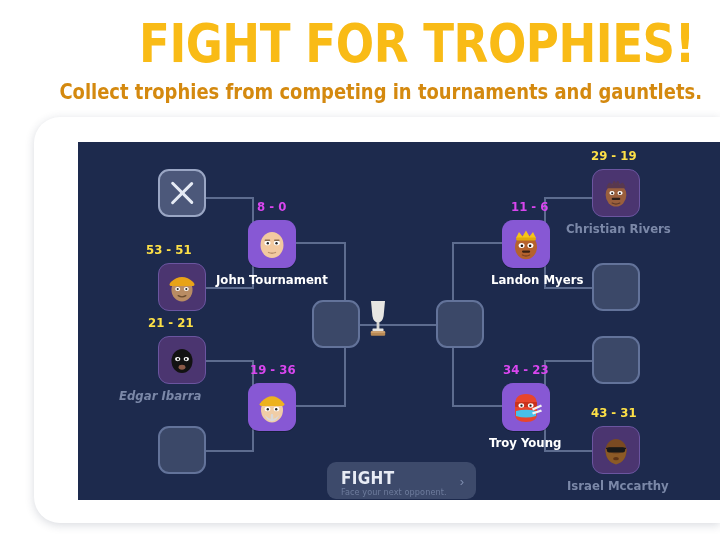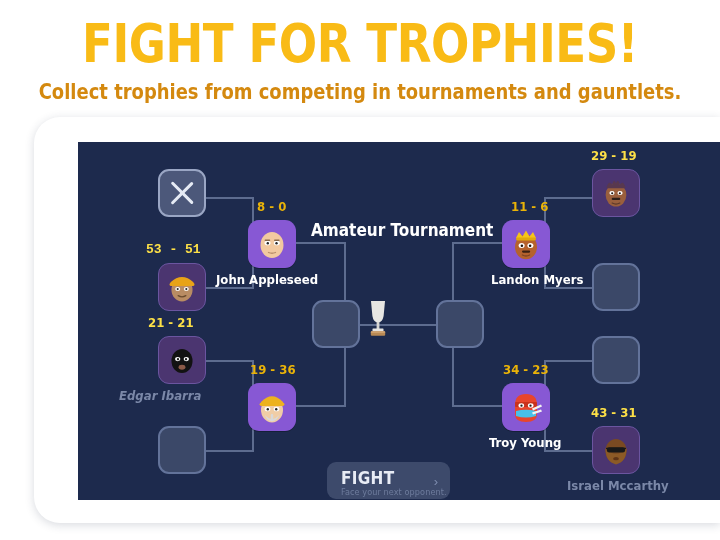--- a/index.html
+++ b/index.html
@@ -8,21 +8,21 @@
     background:#ffffff;
     font-family:"Liberation Sans", sans-serif;
     overflow:hidden;
     position:relative;
   }
 
   
   #header{
     position:absolute;left:0;top:0;width:720px;height:118px;
     background:#ffffff;
-    text-align:center;
+    text-align:right;
   }
   #headline{
     position:absolute;left:0;top:16px;width:720px;
     font-family:"DejaVu Sans Condensed","Liberation Sans",sans-serif;
     font-weight:bold;
     font-size:54px;
     line-height:56px;
     letter-spacing:-0.5px;
     color:#f9bb16;
     transform:scaleX(0.93);
@@ -106,21 +106,21 @@
   .nm.lose{color:#7b88a8;}
 
   .sc{
     position:absolute;
     font-family:"DejaVu Sans Condensed","Liberation Sans",sans-serif;
     font-weight:bold;
     font-size:13px;
     line-height:15px;
     white-space:nowrap;
   }
-  .sc.win{color:#eab308;}
+  .sc.win{color:#d946ef;}
   .sc.lose{color:#fde047;}
 
   #tourney-title{
     position:absolute;
     font-family:"DejaVu Sans Condensed","Liberation Sans",sans-serif;
     font-weight:bold;
     font-size:17px;
     color:#ffffff;
     white-space:nowrap;
   }
@@ -217,21 +217,21 @@
           <path d="M12 19 Q24 8 36 19 L36 21 L12 21 Z" fill="#e8a317"></path>
           <rect x="11" y="19.5" width="26" height="3.5" rx="1.7" fill="#e8a317"></rect>
           <ellipse cx="19.5" cy="26" rx="2.6" ry="2.1" fill="#fff"></ellipse>
           <ellipse cx="28.5" cy="26" rx="2.6" ry="2.1" fill="#fff"></ellipse>
           <circle cx="19.5" cy="26.2" r="1.1" fill="#2b2b2b"></circle>
           <circle cx="28.5" cy="26.2" r="1.1" fill="#2b2b2b"></circle>
           <path d="M20 33 Q24 35.5 28 33" stroke="#6b4c2e" stroke-width="1.4" fill="none" stroke-linecap="round"></path>
         </svg>
       </span>
     </div>
-    <div class="sc lose" style="left:68px;top:100px;font-family:Liberation Mono, monospace;">53 - 51</div>
+    <div class="sc lose" style="left:68px;top:100px;">53 - 51</div>
 
     <div class="slot loser" style="left:80px;top:194px;width:48px;height:48px;">
       <span class="av">
         <svg viewBox="0 0 48 48">
           <ellipse cx="24" cy="25" rx="11" ry="12.5" fill="#121212"></ellipse>
           <ellipse cx="19.5" cy="23" rx="2.8" ry="2.2" fill="#fff"></ellipse>
           <ellipse cx="28.5" cy="23" rx="2.8" ry="2.2" fill="#fff"></ellipse>
           <circle cx="19.8" cy="23.2" r="1.2" fill="#1a1a1a"></circle>
           <circle cx="28.2" cy="23.2" r="1.2" fill="#1a1a1a"></circle>
           <ellipse cx="24" cy="31.5" rx="3.6" ry="2.6" fill="#8c5a48"></ellipse>
@@ -251,21 +251,21 @@
           <ellipse cx="28.8" cy="23" rx="3" ry="2.3" fill="#fff"></ellipse>
           <circle cx="19.8" cy="23.2" r="1.2" fill="#262626"></circle>
           <circle cx="28.5" cy="23.2" r="1.2" fill="#262626"></circle>
           <rect x="16.6" y="19.6" width="5.6" height="1.4" rx="0.7" fill="#8a6a4c"></rect>
           <rect x="26" y="19.6" width="5.6" height="1.4" rx="0.7" fill="#8a6a4c"></rect>
           <path d="M20.5 32.5 Q24 34 27.5 32.5" stroke="#b98f6b" stroke-width="1.3" fill="none" stroke-linecap="round"></path>
         </svg>
       </span>
     </div>
     <div class="sc win" style="left:179px;top:57px;">8 - 0</div>
-    <div class="nm win" style="left:138px;top:130px;">John Appleseed</div>
+    <div class="nm win" style="left:138px;top:130px;">John Tournament</div>
 
     <div class="slot winner" style="left:170px;top:241px;width:48px;height:48px;">
       <span class="av">
         <svg viewBox="0 0 48 48">
           <ellipse cx="24" cy="27" rx="11" ry="12.5" fill="#f0cda6"></ellipse>
           <path d="M13 19 Q24 7.5 35 19 L35 21 L13 21 Z" fill="#edb21f"></path>
           <rect x="11.6" y="19.5" width="24.8" height="3.6" rx="1.8" fill="#edb21f"></rect>
           <ellipse cx="19.5" cy="26" rx="2.9" ry="2.3" fill="#fff"></ellipse>
           <ellipse cx="28.5" cy="26" rx="2.9" ry="2.3" fill="#fff"></ellipse>
           <circle cx="19.8" cy="26.2" r="1.2" fill="#262626"></circle>
@@ -287,20 +287,21 @@
           <ellipse cx="19.8" cy="24" rx="2.7" ry="2.2" fill="#fff"></ellipse>
           <ellipse cx="28.2" cy="24" rx="2.7" ry="2.2" fill="#fff"></ellipse>
           <circle cx="20" cy="24.2" r="1.1" fill="#241a16"></circle>
           <circle cx="28" cy="24.2" r="1.1" fill="#241a16"></circle>
           <rect x="19.5" y="29" width="9" height="2.4" rx="1.2" fill="#2e1f1a"></rect>
           <path d="M20 34.5 Q24 36.5 28 34.5" stroke="#5c392a" stroke-width="1.3" fill="none" stroke-linecap="round"></path>
         </svg>
       </span>
     </div>
     <div class="sc lose" style="left:513px;top:6px;">29 - 19</div>
+    <div class="nm lose" style="left:488px;top:79px;">Christian Rivers</div>
 
     <div class="slot empty" style="left:514px;top:121px;width:48px;height:48px;"></div>
     <div class="slot empty" style="left:514px;top:194px;width:48px;height:48px;"></div>
 
     <div class="slot loser" style="left:514px;top:284px;width:48px;height:48px;">
       <span class="av">
         <svg viewBox="0 0 48 48">
           <ellipse cx="24" cy="25" rx="11" ry="12.5" fill="#7a4a22"></ellipse>
           <path d="M13 22 Q13 37 24 39 Q35 37 35 22 Q30 28 24 28 Q18 28 13 22Z" fill="#8c5a26"></path>
           <rect x="14.5" y="21" width="19" height="5.6" rx="2.4" fill="#181818"></rect>
@@ -353,22 +354,21 @@
     <div id="trophy" style="left:288px;top:155px;width:24px;height:42px;">
       <svg viewBox="0 0 24 42" style="width:100%;height:100%;display:block;">
         <path d="M5 4 L19 4 L17.6 19 Q16.6 25 12 25.6 Q7.4 25 6.4 19 Z" fill="#e7e6e3"></path>
         <rect x="10.6" y="25" width="2.8" height="7" fill="#d6d5d2"></rect>
         <rect x="6.5" y="31.5" width="11" height="3" rx="0.6" fill="#e7e6e3"></rect>
         <rect x="4.8" y="34.2" width="14.4" height="4.6" rx="1" fill="#b98a55"></rect>
         <rect x="4.8" y="34.2" width="14.4" height="1.6" rx="0.7" fill="#d6a876"></rect>
       </svg>
     </div>
 
-    <div id="tourney-title" style="left:233px;top:78px;">Amateur Tournament</div>
-
-    <div id="fight-btn" style="left:249px;top:320px;width:123px;height:37px;">
+
+    <div id="fight-btn" style="left:249px;top:320px;width:149px;height:37px;">
       <span id="fight-label">FIGHT</span>
       <span id="fight-sub">Face your next opponent.</span>
       <span id="fight-chevron">›</span>
     </div>
 
   </div>
 </div>
 
 </body></html>

